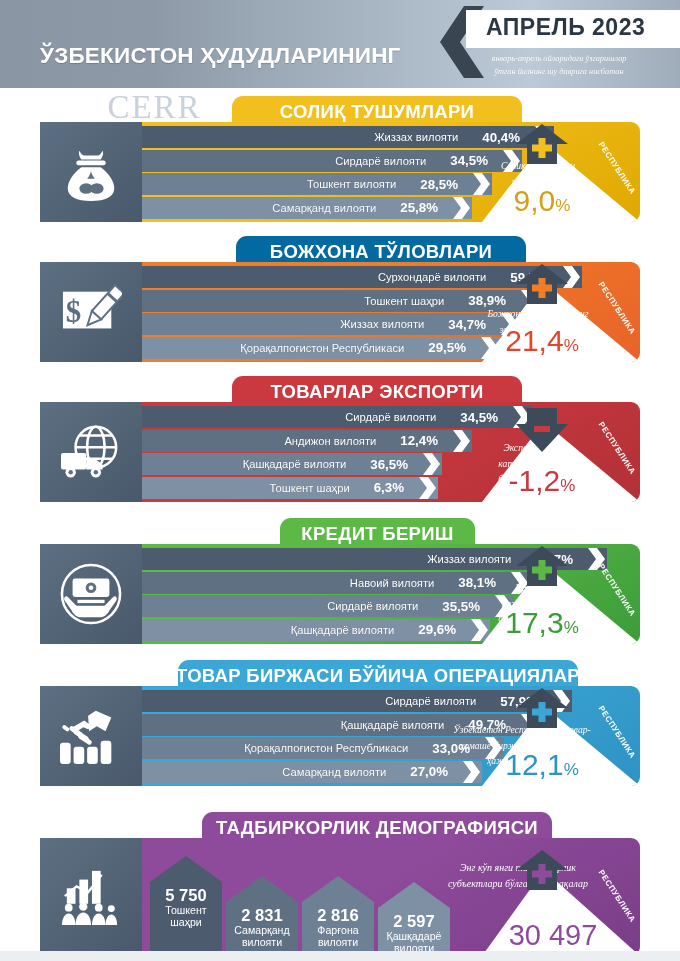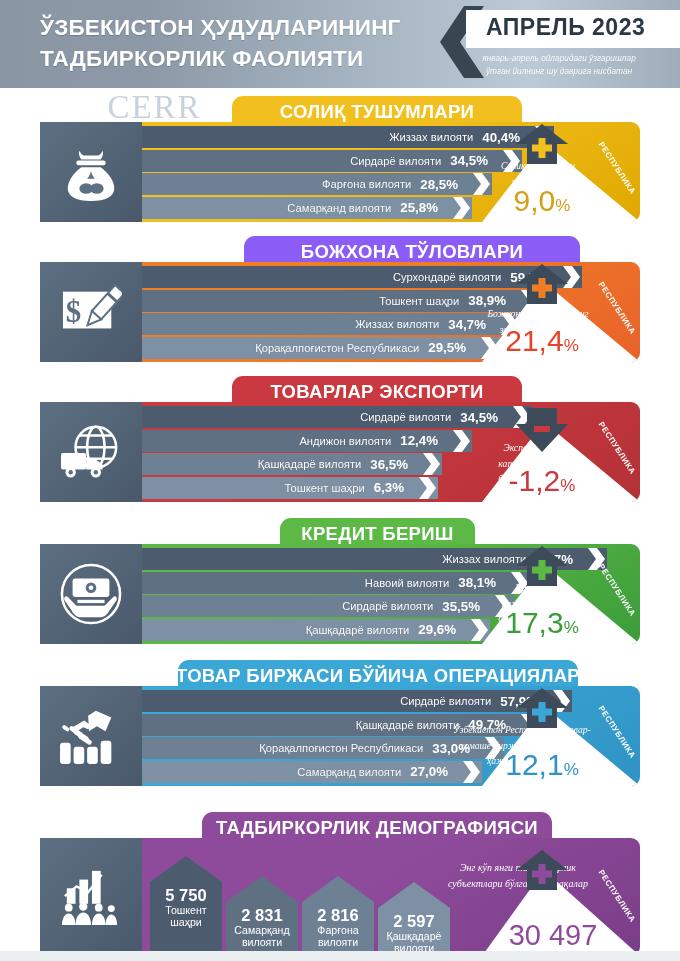--- a/index.html
+++ b/index.html
@@ -17,37 +17,37 @@
     width: 680px; height: 88px;
     background: linear-gradient(90deg,#8a96a3 0%, #8d99a6 22%, #a8b6c4 55%, #bcc9d6 78%, #9fadbb 100%);
     overflow: hidden;
   }
   .header-title {
     position: absolute; left: 40px; top: 12px;
     color:#fff; font-weight: bold; font-size: 22.5px;
     line-height: 31px; letter-spacing: .2px;
     text-shadow: 0 1px 1px rgba(0,0,0,.18);
   }
-  .header-title div { white-space: nowrap; }
+  .header-title div { white-space: nowrap; margin-top: 28px; }
   .hdr-chev {
     position:absolute; left:424px; top:6px; width:60px; height:72px;
   }
   .hdr-right-band {
     position:absolute; left:466px; top:10px; width:214px; height:38px;
     background:#ffffff;
   }
   .hdr-date {
     position:absolute; left:486px; top:14px;
     font-size: 23px; font-weight: bold; color:#2a3744; letter-spacing:.5px;
   }
   .hdr-sub {
     position:absolute; left:440px; top:52px; width:238px;
     text-align:center; color:#ffffff; font-size:8.3px;
     font-style: italic; line-height: 13px;
-    font-family:Liberation Sans, sans-serif;
+    font-family:Liberation Serif, serif;
     text-shadow:0 0 1px rgba(0,0,0,.1);
   }
 
   
   .logo { position:absolute; left:92px; top:90px; width:125px; text-align:center; }
   .logo-main {
     font-family:"Liberation Serif", serif; font-size:33px;
     letter-spacing:2px; color:#c9d2dc; line-height:34px;
   }
   .logo-sub {
@@ -80,21 +80,21 @@
   .row {
     position:relative; height:22px; margin-bottom:1.5px;
     display:flex; align-items:center; justify-content:flex-end;
   }
   .bar {
     position:absolute; left:0; top:0; height:22px;
     display:flex; align-items:center; justify-content:flex-end;
     padding-right:34px;
   }
   .bar .rlabel {
-    color:#ffffff; font-size:11.2px; white-space:nowrap; margin-right:9px;
+    color:#ffffff; font-size:11.2px; white-space:nowrap; margin-right:24px;
     text-shadow:0 0 1px rgba(0,0,0,.25);
   }
   .bar .rval {
     color:#ffffff; font-size:13.3px; font-weight:bold; white-space:nowrap;
   }
   .chev {
     position:absolute; top:0; height:22px; width:17px;
   }
   .chev svg { display:block; }
 
@@ -198,21 +198,21 @@
           <span class="rval">34,5%</span>
         </div>
         <div class="chev" style="left:361px">
               <svg width="17" height="22" viewBox="0 0 17 22">
                 <polygon points="0,0 9,0 17,11 9,22 0,22 8,11" fill="#ffffff"></polygon>
               </svg>
             </div>
      </div>
           <div class="row">
         <div class="bar" style="width:350px;background:#6e8094">
-          <span class="rlabel">Фарғона вилояти</span>
+          <span class="rlabel">Тошкент вилояти</span>
           <span class="rval">28,5%</span>
         </div>
         <div class="chev" style="left:331px">
               <svg width="17" height="22" viewBox="0 0 17 22">
                 <polygon points="0,0 9,0 17,11 9,22 0,22 8,11" fill="#ffffff"></polygon>
               </svg>
             </div>
      </div>
           <div class="row">
         <div class="bar" style="width:330px;background:#7e90a4">
@@ -241,21 +241,21 @@
          <rect x="16" y="20.5" width="20" height="7" fill="#f2c01e"></rect>
        </svg>
         <div class="rep-val" style="color:#d4a017">
           9,0<span class="pct">%</span>
         </div>
         <div class="rep-word">РЕСПУБЛИКА</div>
       </div>
     </div>
     </div>
     <div class="section" style="top: 236px; height: 130px;">
-    <div class="sec-title-tab" style="left:244px;width:336px;background:#8b5cf6">
+    <div class="sec-title-tab" style="left:236px;width:290px;background:#0369a1">
       <span>БОЖХОНА ТЎЛОВЛАРИ</span>
     </div>
     <div class="sec-body" style="background:linear-gradient(150deg,#f07e26 0%, #f07e26 45%, #e8622a 100%)">
       <div class="sec-iconbox">
           <svg width="62" height="58" viewBox="0 0 64 60">
             <rect x="3" y="9" width="50" height="38" fill="#fff"></rect>
             <text x="14" y="40" font-family="Liberation Serif, serif" font-size="32" font-weight="bold" fill="#5d6f82" text-anchor="middle">$</text>
             <g transform="rotate(42 40 30)">
               <rect x="34" y="-2" width="13" height="36" fill="#fff" stroke="#5d6f82" stroke-width="2"></rect>
               <polygon points="34,34 47,34 40.5,48" fill="#fff" stroke="#5d6f82" stroke-width="2"></polygon>

